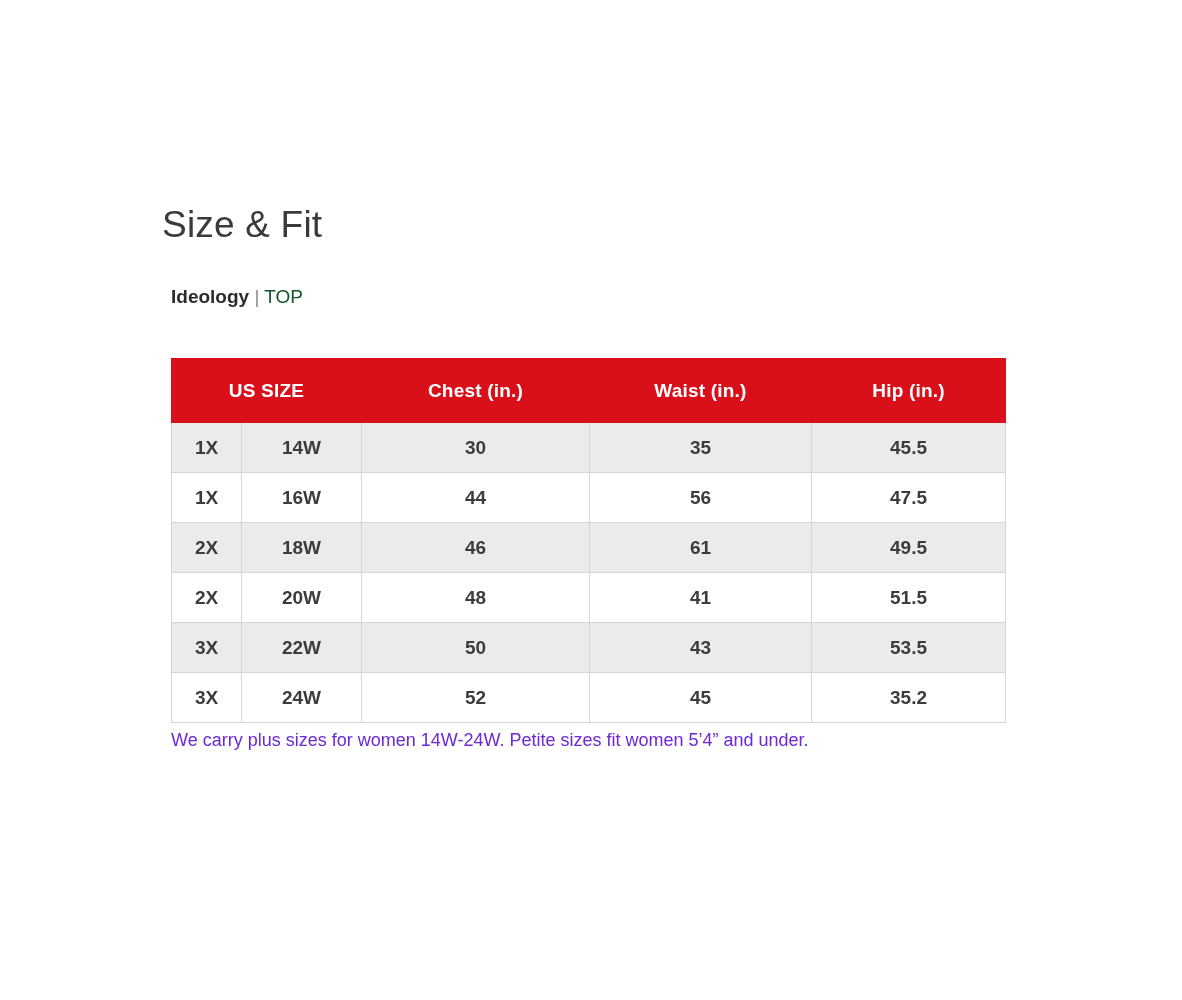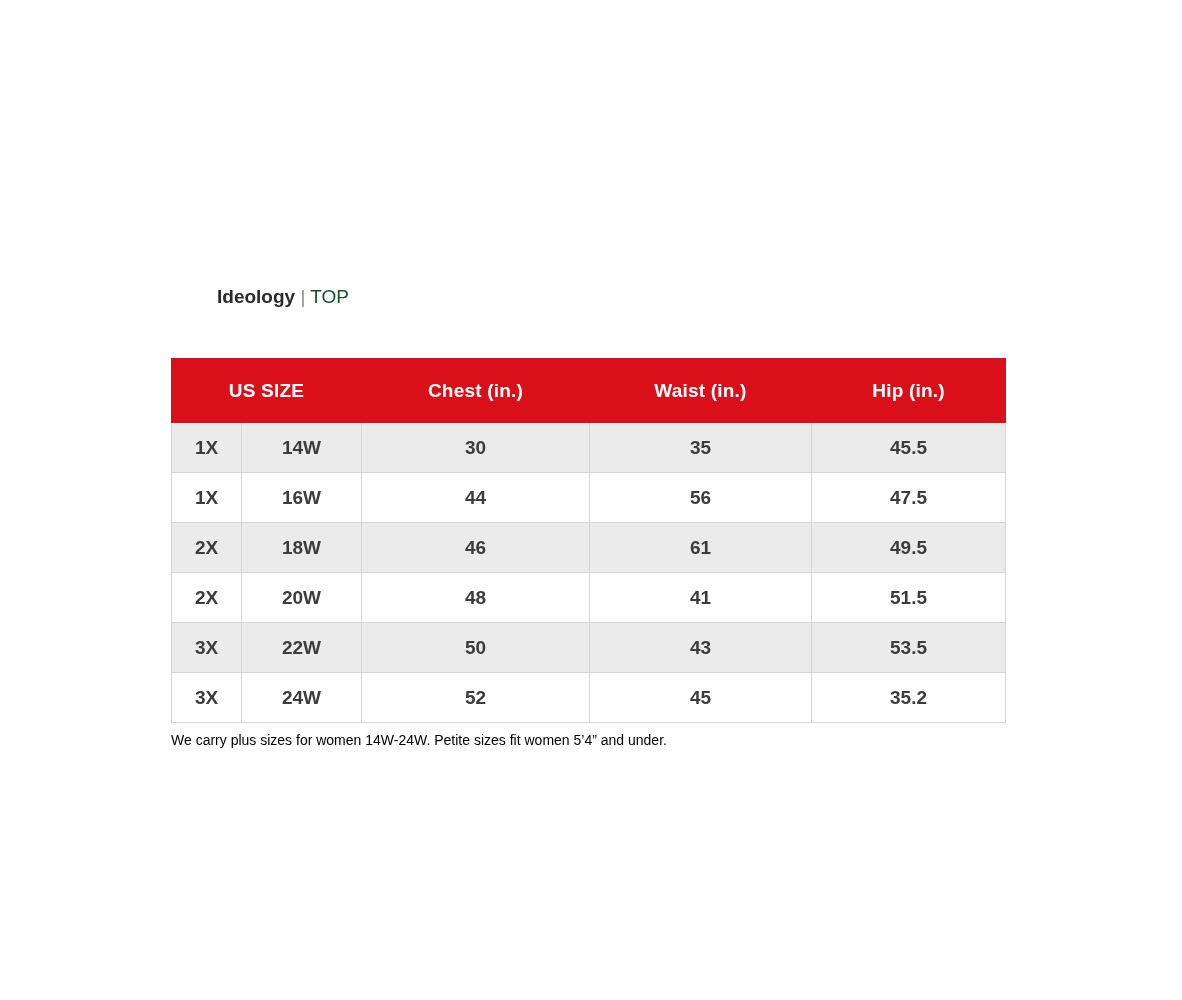--- a/index.html
+++ b/index.html
@@ -37,21 +37,20 @@
     left: 171px;
     top: 284px;
     font-size: 19px;
     color: #555555;
     line-height: 26px;
     white-space: nowrap;
   }
   .subtitle .brand {
     font-weight: bold;
     color: #2b2b2b;
-    margin-left: 46px;
   }
   .subtitle .sep {
     color: #8a8a8a;
     font-weight: 400;
   }
   .subtitle .cat {
     color: #14532d;
     font-weight: 400;
   }
 
@@ -93,31 +92,32 @@
   .col-a { width: 70px; }
   .col-b { width: 120px; }
   .col-c { width: 228px; }
   .col-d { width: 222px; }
   .col-e { width: 194px; }
 
   .footnote {
     position: absolute;
     left: 171px;
     top: 726px;
-    font-size: 14px;
-    color: #000000;
+    font-size: 18px;
+    color: #6d28d9;
     line-height: 28px;
     white-space: nowrap;
   }
 </style>
 </head>
 <body>
 
 <div class="page">
 
+  <h1 class="title">Size &amp; Fit</h1>
 
   <div class="subtitle">
     <span class="brand">Ideology</span>
     <span class="sep">|</span>
     <span class="cat">TOP</span>
   </div>
 
   <table class="size-table">
     <colgroup>
       <col class="col-a">

